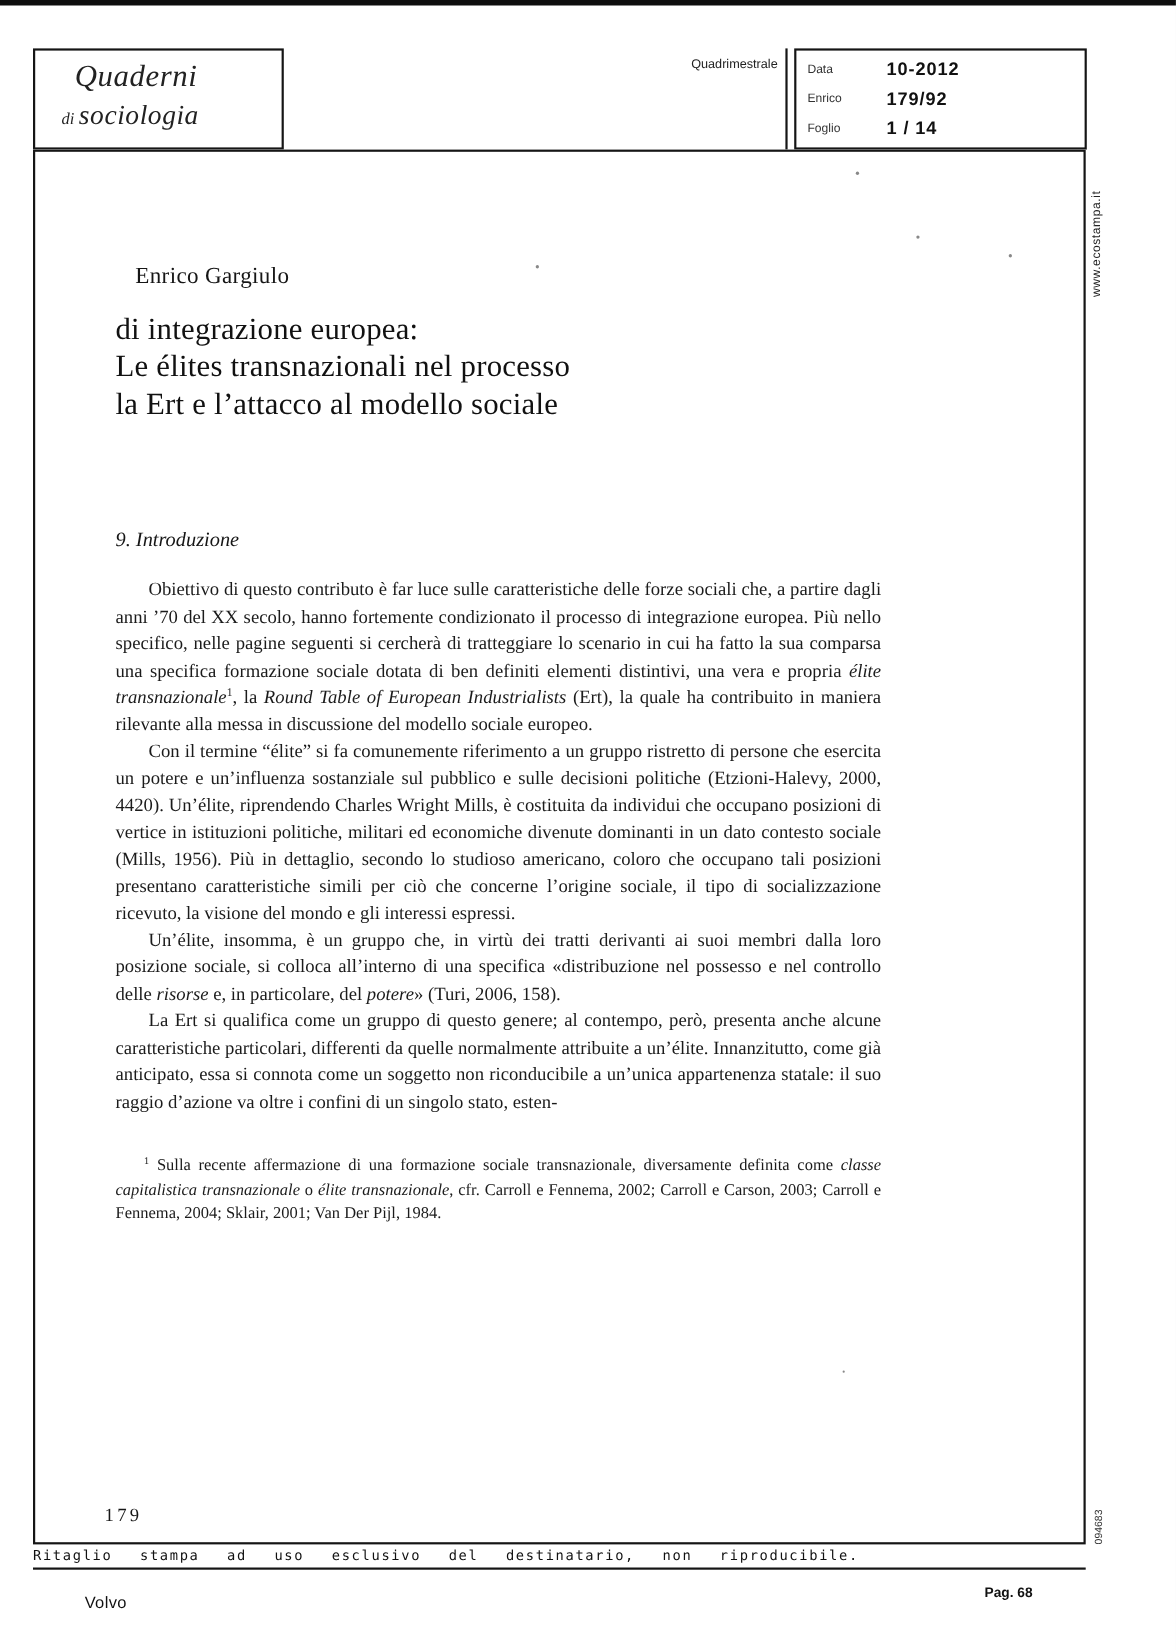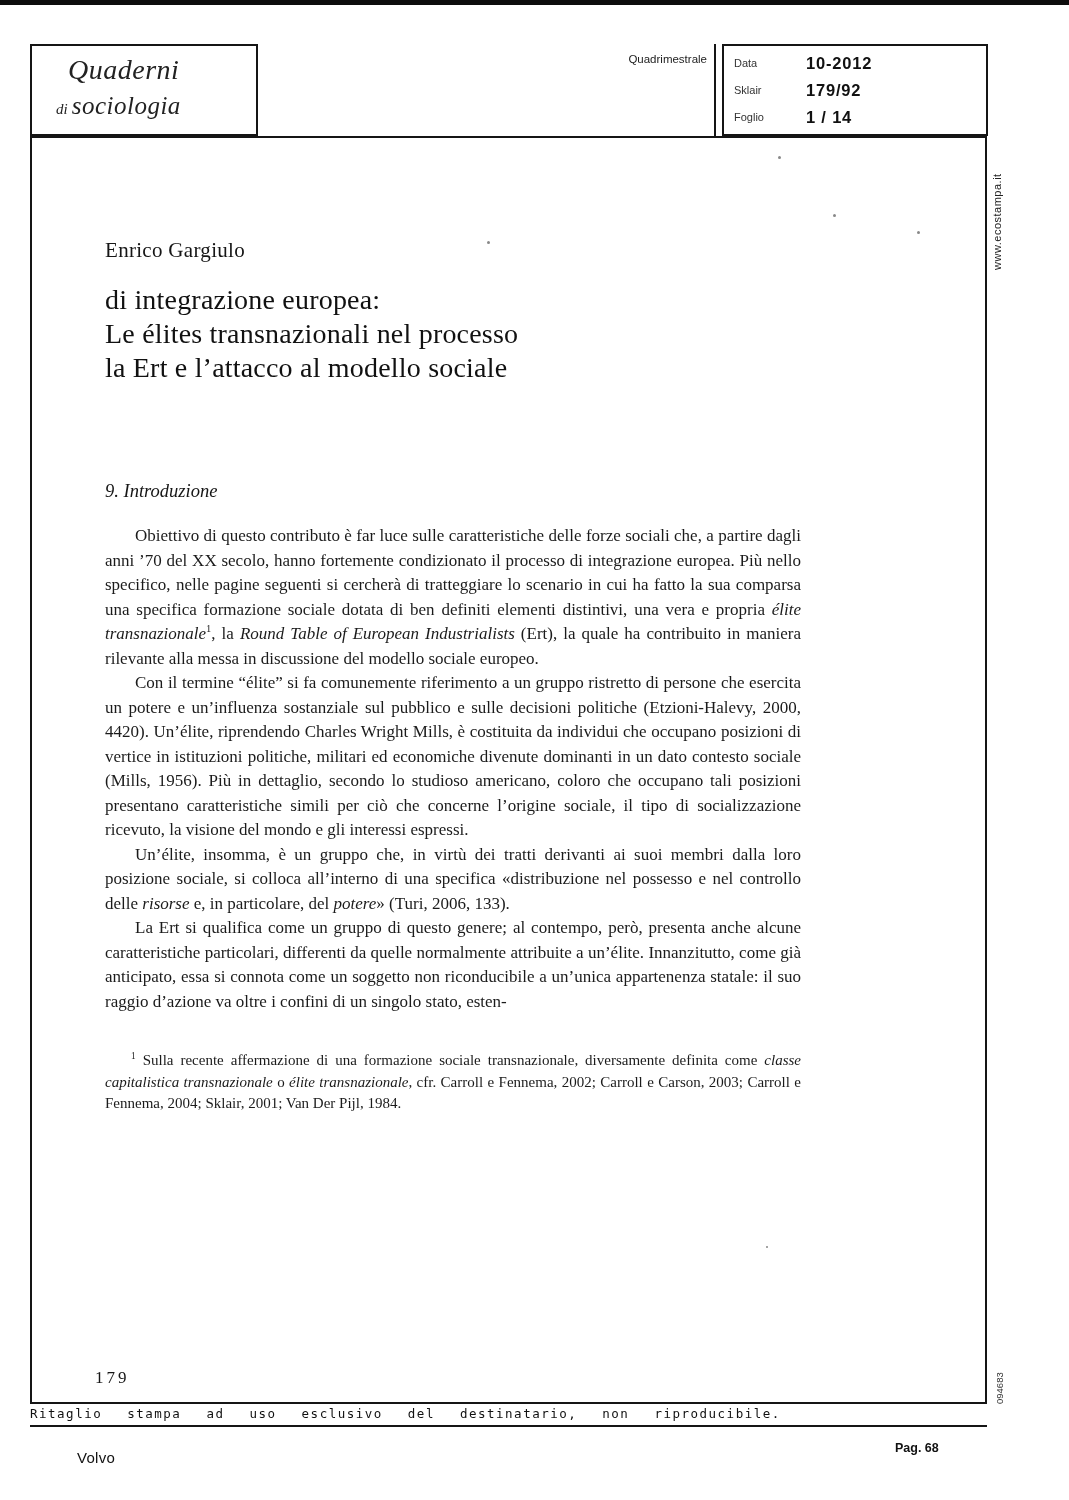--- a/index.html
+++ b/index.html
@@ -80,21 +80,21 @@
   }
 
   
   .frame {
     position: absolute; left: 30px; top: 136px;
     width: 957px; height: 1268px;
     border: 2px solid #151515; box-sizing: border-box;
     background: #fff;
     padding: 0 184px 0 73px;
   }
-  .author { margin-top: 100px; font-size: 21px; color: #161616; letter-spacing: 0.3px; }
+  .author { margin-top: 100px; font-size: 21px; color: #161616; letter-spacing: 0.3px; margin-left: 18px; }
   .title { margin-top: 20px; font-size: 28px; line-height: 34px; color: #111; letter-spacing: 0.2px; }
   .section-heading { margin-top: 96px; font-style: italic; font-size: 18.5px; color: #161616; }
   .body-text {
     margin-top: 22px; font-size: 17px; line-height: 24.5px;
     text-align: justify; color: #1b1b1b;
   }
   .body-text p { margin: 0; text-indent: 30px; }
   .footnote {
     margin-top: 36px; font-size: 15px; line-height: 21.5px;
     text-align: justify; text-indent: 26px; color: #1b1b1b;
@@ -143,21 +143,21 @@
   </div>
 
   <div class="frequency">Quadrimestrale</div>
   <div class="vline"></div>
   <div class="meta-box">
     <div class="field-row">
       <span class="label">Data</span>
       <span class="value">10-2012</span>
     </div>
     <div class="field-row">
-      <span class="label">Sklair</span>
+      <span class="label">Enrico</span>
       <span class="value">179/92</span>
     </div>
     <div class="field-row">
       <span class="label">Foglio</span>
       <span class="value">1 / 14</span>
     </div>
   </div>
 
   <div class="watermark">www.ecostampa.it</div>
   <div class="edge-code">094683</div>
@@ -166,21 +166,21 @@
     <div class="author">Enrico Gargiulo</div>
     <div class="title">
       <div>di integrazione europea:</div>
       <div>Le élites transnazionali nel processo</div>
       <div>la Ert e l’attacco al modello sociale</div>
     </div>
     <div class="section-heading">9. Introduzione</div>
     <div class="body-text">
       <p><span>Obiettivo di questo contributo è far luce sulle caratteristiche delle forze sociali che, a partire dagli anni ’70 del XX secolo, hanno fortemente condizionato il processo di integrazione europea. Più nello specifico, nelle pagine seguenti si cercherà di tratteggiare lo scenario in cui ha fatto la sua comparsa una specifica formazione sociale dotata di ben definiti elementi distintivi, una vera e propria </span><span class="it">élite transnazionale</span><sup>1</sup><span>, la </span><span class="it">Round Table of European Industrialists</span><span> (Ert), la quale ha contribuito in maniera rilevante alla messa in discussione del modello sociale europeo.</span></p>
       <p><span>Con il termine “élite” si fa comunemente riferimento a un gruppo ristretto di persone che esercita un potere e un’influenza sostanziale sul pubblico e sulle decisioni politiche (Etzioni-Halevy, 2000, 4420). Un’élite, riprendendo Charles Wright Mills, è costituita da individui che occupano posizioni di vertice in istituzioni politiche, militari ed economiche divenute dominanti in un dato contesto sociale (Mills, 1956). Più in dettaglio, secondo lo studioso americano, coloro che occupano tali posizioni presentano caratteristiche simili per ciò che concerne l’origine sociale, il tipo di socializzazione ricevuto, la visione del mondo e gli interessi espressi.</span></p>
-      <p><span>Un’élite, insomma, è un gruppo che, in virtù dei tratti derivanti ai suoi membri dalla loro posizione sociale, si colloca all’interno di una specifica «distribuzione nel possesso e nel controllo delle </span><span class="it">risorse</span><span> e, in particolare, del </span><span class="it">potere</span><span>» (Turi, 2006, 133).</span></p>
+      <p><span>Un’élite, insomma, è un gruppo che, in virtù dei tratti derivanti ai suoi membri dalla loro posizione sociale, si colloca all’interno di una specifica «distribuzione nel possesso e nel controllo delle </span><span class="it">risorse</span><span> e, in particolare, del </span><span class="it">potere</span><span>» (Turi, 2006, 158).</span></p>
       <p><span>La Ert si qualifica come un gruppo di questo genere; al contempo, però, presenta anche alcune caratteristiche particolari, differenti da quelle normalmente attribuite a un’élite. Innanzitutto, come già anticipato, essa si connota come un soggetto non riconducibile a un’unica appartenenza statale: il suo raggio d’azione va oltre i confini di un singolo stato, esten-</span></p>
     </div>
     <div class="footnote"><sup>1</sup><span> Sulla recente affermazione di una formazione sociale transnazionale, diversamente definita come </span><span class="it">classe capitalistica transnazionale</span><span> o </span><span class="it">élite transnazionale</span><span>, cfr. Carroll e Fennema, 2002; Carroll e Carson, 2003; Carroll e Fennema, 2004; Sklair, 2001; Van Der Pijl, 1984.</span></div>
     <div class="page-number">179</div>
   </div>
 
   <div class="disclaimer">Ritaglio stampa ad uso esclusivo del destinatario, non riproducibile.</div>
   <div class="brand">Volvo</div>
   <div class="page-ref">Pag. 68</div>
 

